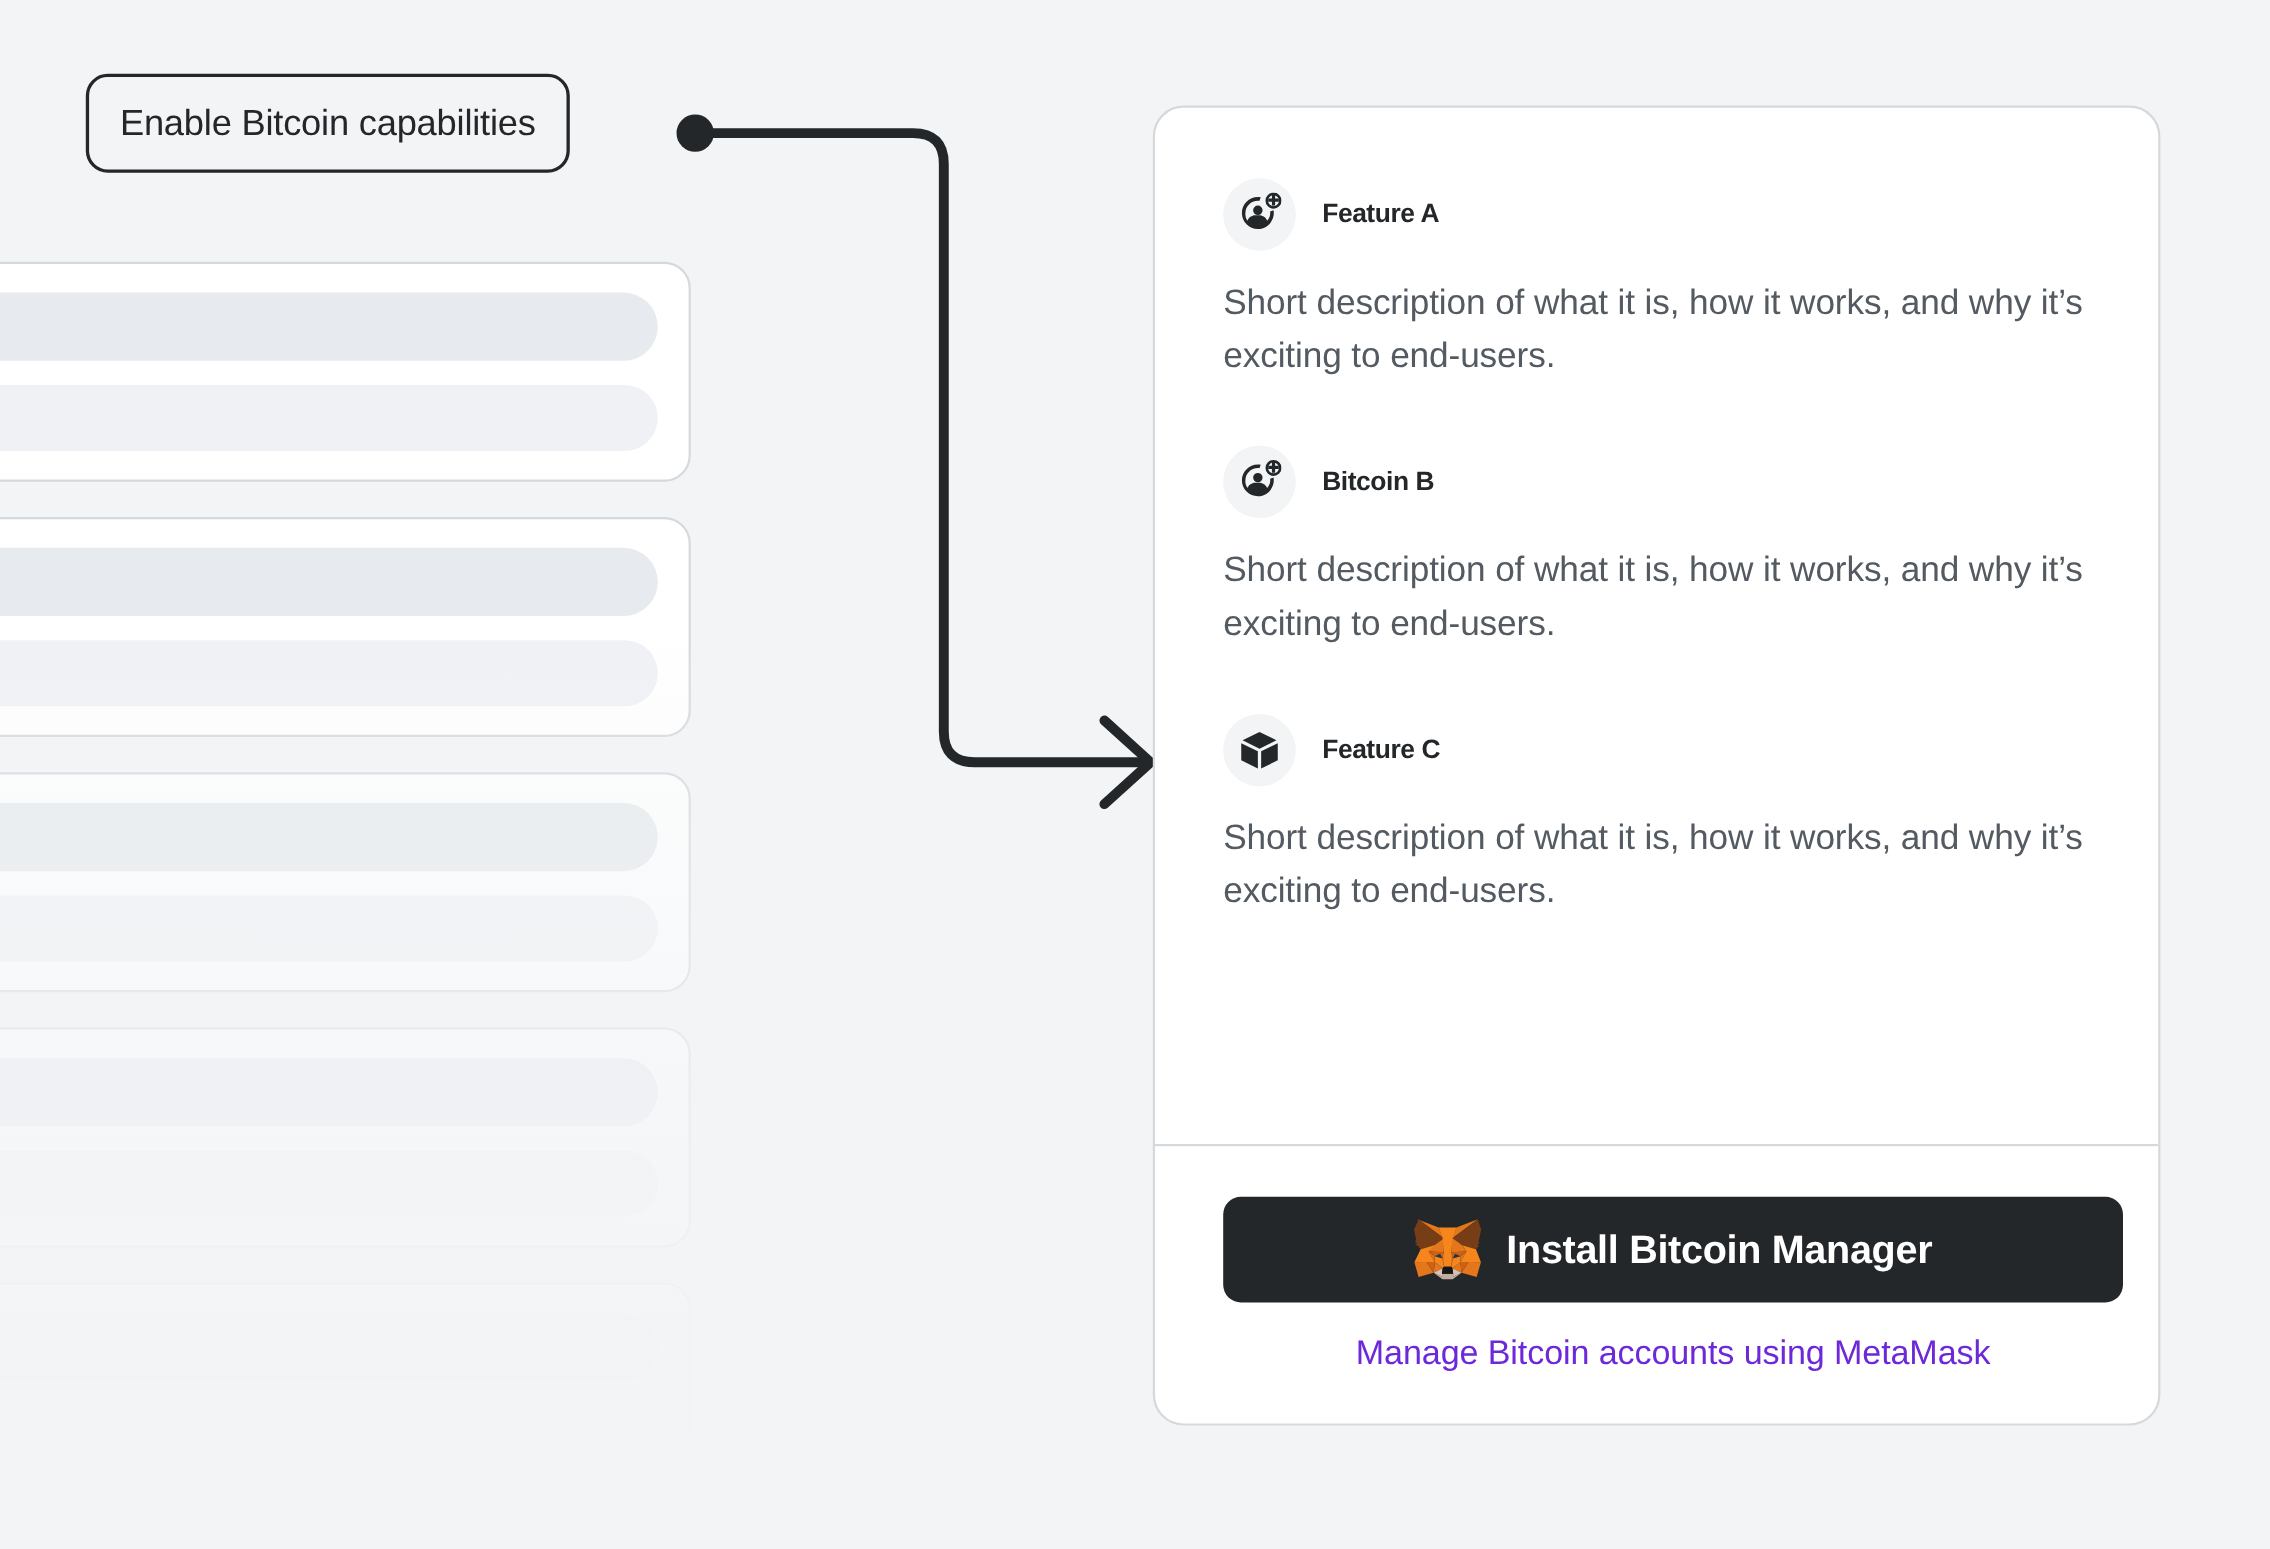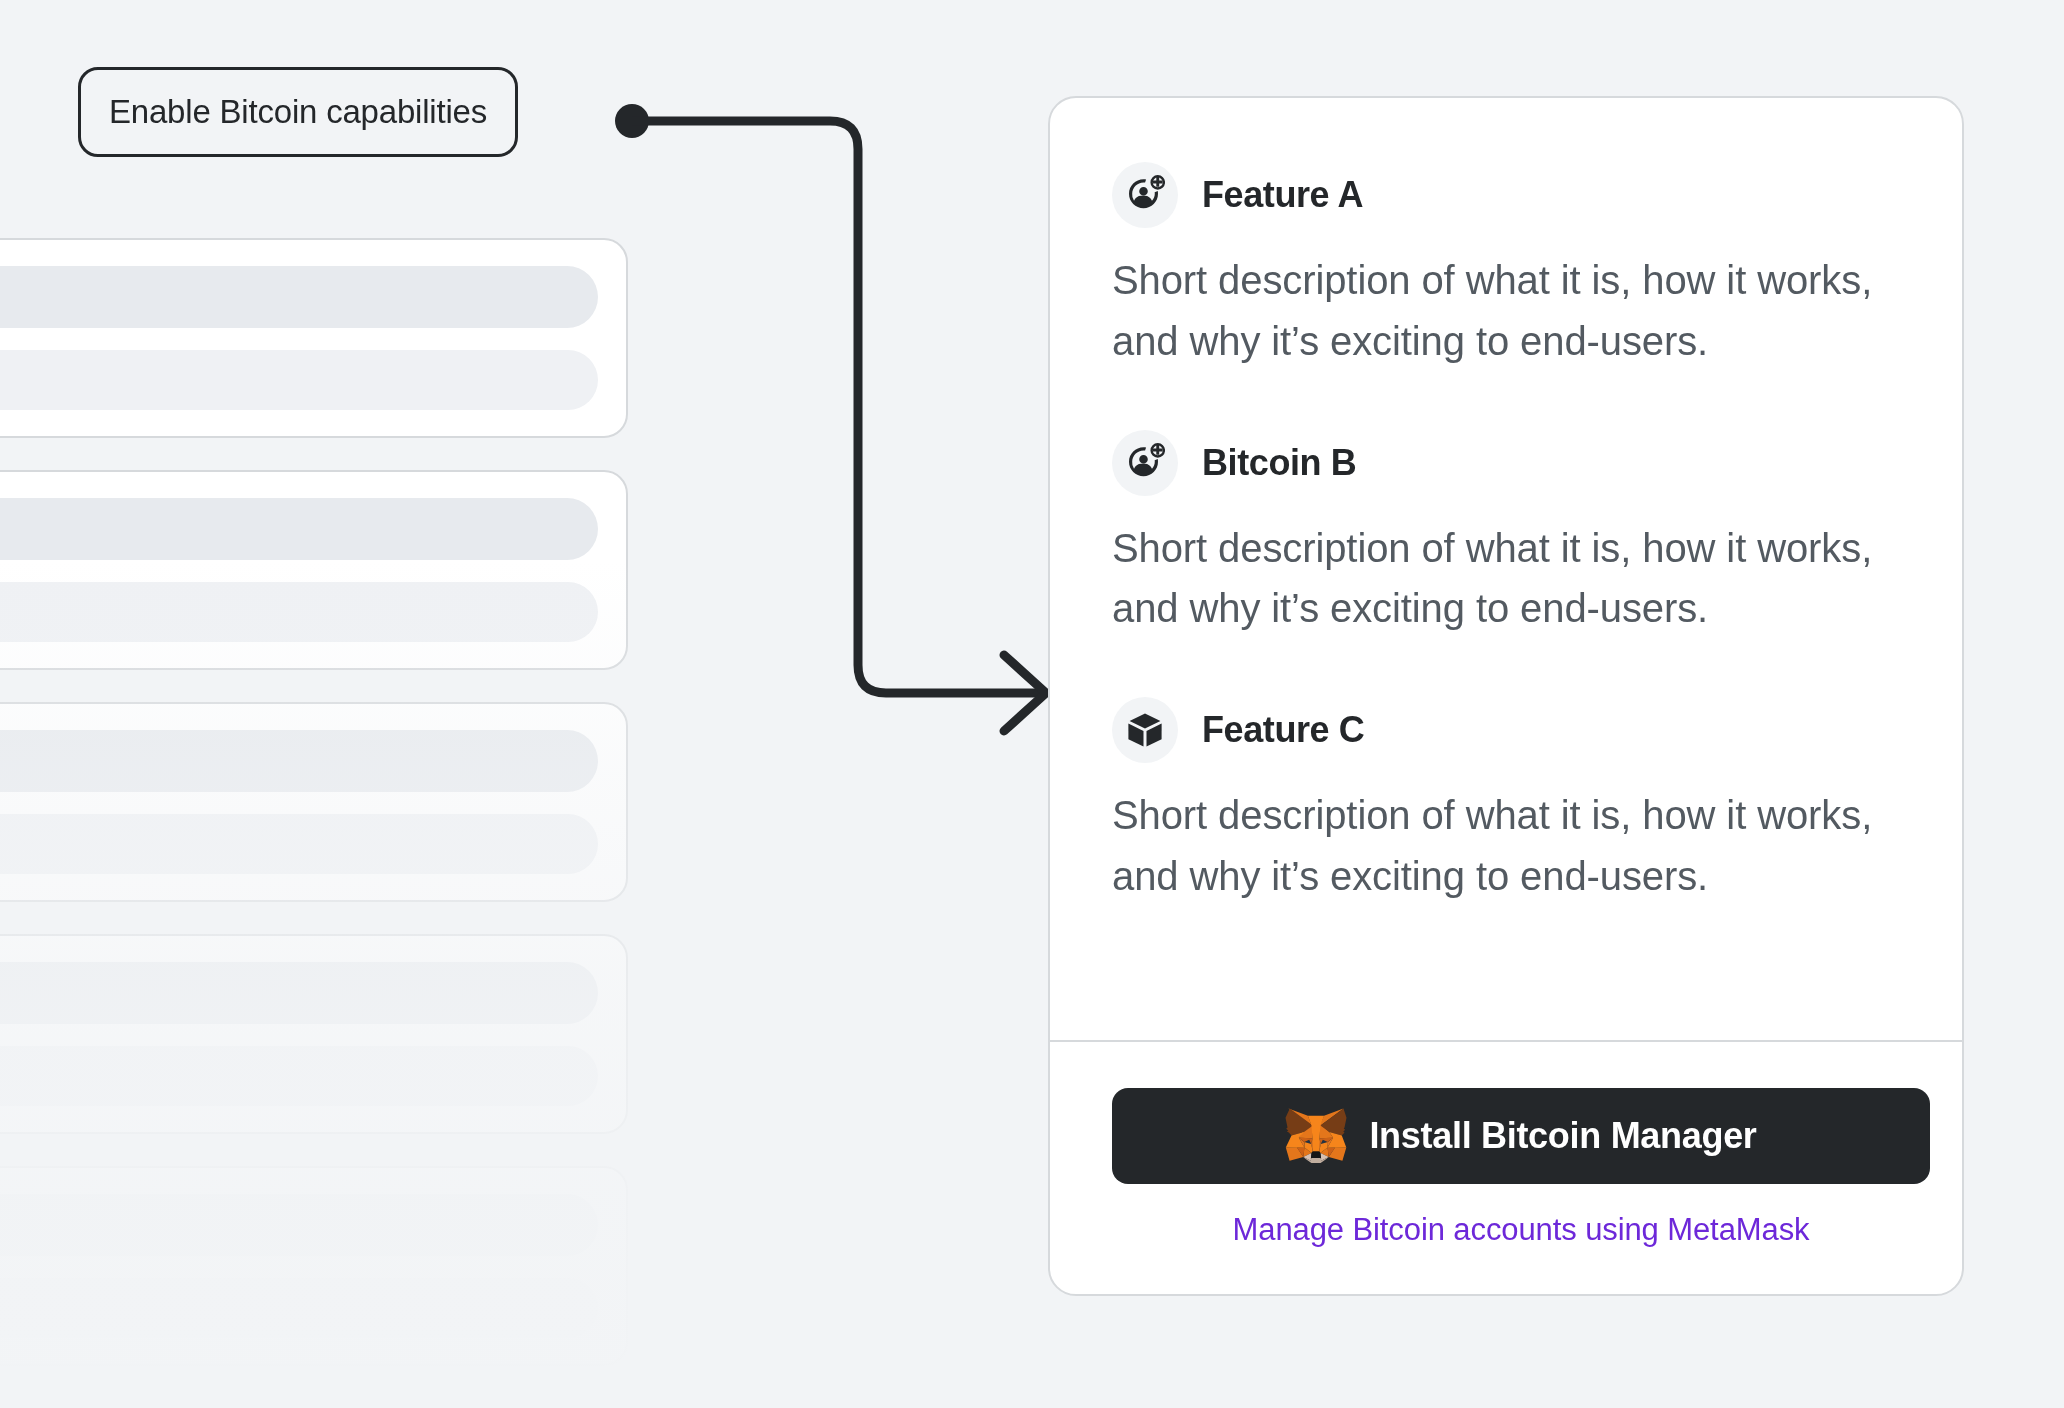--- a/index.html
+++ b/index.html
@@ -115,27 +115,27 @@
     width: 66px;
     height: 66px;
     border-radius: 50%;
     background: #F2F4F6;
     display: flex;
     align-items: center;
     justify-content: center;
     flex: none;
   }
   .feature-title {
-    font-size: 36px;
+    font-size: 24px;
     font-weight: 700;
     color: #24272A;
     letter-spacing: -0.4px;
   }
   .feature-desc {
-    font-size: 40px;
+    font-size: 32px;
     line-height: 1.52;
     color: #535A61;
     max-width: 800px;
     letter-spacing: -0.1px;
   }
 
   .card-divider {
     height: 2px;
     background: #D6D9DC;
     margin-top: 26px;

